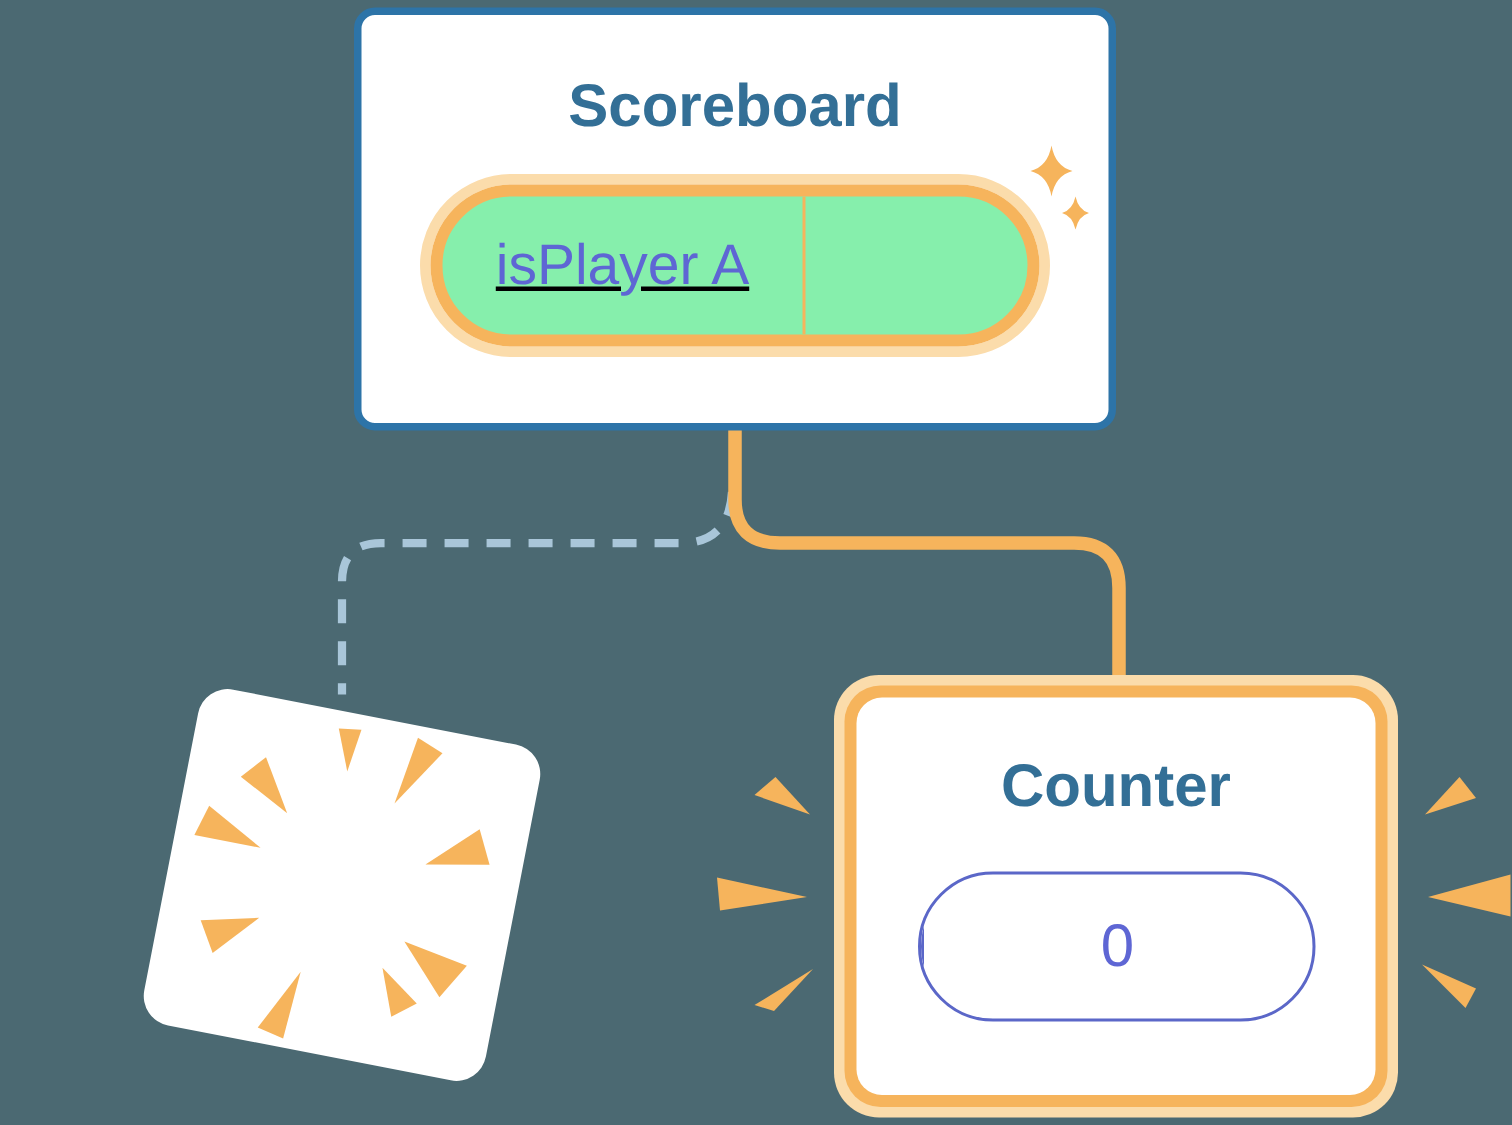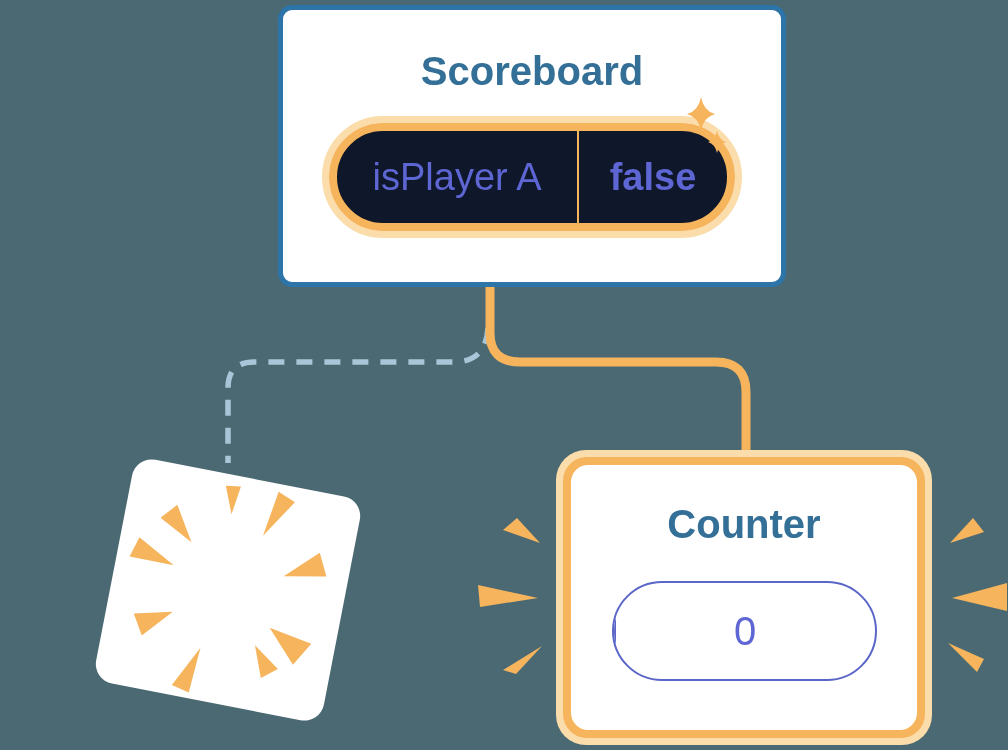--- a/index.html
+++ b/index.html
@@ -20,33 +20,33 @@
   }
   .layer{position:absolute;left:0;top:0;width:1008px;height:750px;pointer-events:none;}
   .dashed{fill:none;stroke:var(--dashed-line,#a9c6d9);stroke-width:5.5;stroke-dasharray:16 12;}
   .solid{fill:none;stroke:var(--orange,#f6b45c);stroke-width:9;}
   .fill-orange{fill:var(--orange,#f6b45c);}
 
   .card{position:absolute;background:#fff;box-sizing:border-box;}
   .scoreboard{
     left:236px;top:5px;width:508px;height:282px;
     border:5px solid var(--card-border-blue,#2d74a8);border-radius:14px;
-    display:flex;flex-direction:column;align-items:center;padding-top:38px;margin-left:42px;
+    display:flex;flex-direction:column;align-items:center;padding-top:38px;
   }
   .card-title{
     font-size:40px;font-weight:600;line-height:1.15;
     color:var(--title-text,#336f96);
   }
   .pill-halo{
     margin-top:22px;
     border:7px solid var(--orange-halo,#fbdcab);border-radius:64px;
   }
   .pill-solid{
-    border:8px solid var(--orange,#f6b45c);border-radius:56px;background:#0f172a;
-    display:flex;align-items:stretch;width:390px;height:92px;overflow:hidden;
+    border:8px solid var(--orange,#f6b45c);border-radius:56px;background:#86efac;
+    display:flex;align-items:stretch;width:390px;height:92px;overflow:hidden;text-decoration:underline;
   }
   .pill-cell{
     display:flex;align-items:center;justify-content:center;
     font-size:38px;color:var(--state-text,#5e66d4);
   }
   .pill-cell.key{width:240px;}
   .pill-cell.value{width:148px;font-weight:700;}
   .pill-divider{width:2px;background:var(--orange,#f6b45c);}
 
   .destroyed{
@@ -86,21 +86,20 @@
     <path class="dashed" d="M 488 328 Q 486 362 454 362 L 254 362 Q 228 362 228 388 L 228 463"></path>
     <path class="solid" d="M 490 280 L 490 333 Q 490 362 520 362 L 716 362 Q 746 362 746 392 L 746 458"></path>
   </svg>
 
   <div class="card scoreboard">
     <div class="card-title">Scoreboard</div>
     <div class="pill-halo">
       <div class="pill-solid">
         <div class="pill-cell key">isPlayer A</div>
         <div class="pill-divider"></div>
-        <div class="pill-cell value">false</div>
       </div>
     </div>
   </div>
 
   <div class="destroyed">
     <svg viewBox="0 0 232 228">
       <polygon class="fill-orange" points="105,39 109,10 94,12"></polygon>
       <polygon class="fill-orange" points="140,54 165,15 147,8"></polygon>
       <polygon class="fill-orange" points="71,74 50,40 36,56"></polygon>
       <polygon class="fill-orange" points="168,90 210,82 199,60"></polygon>

